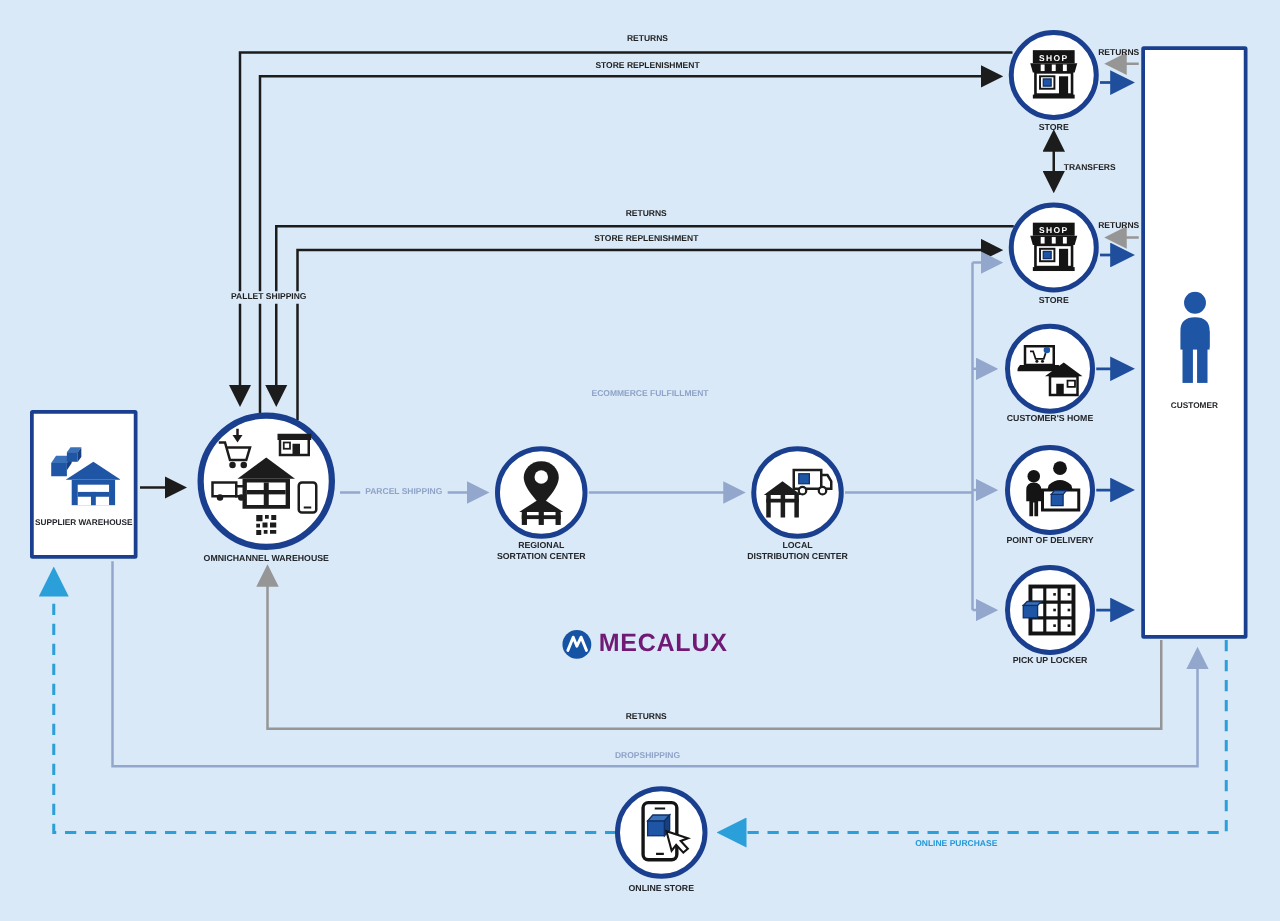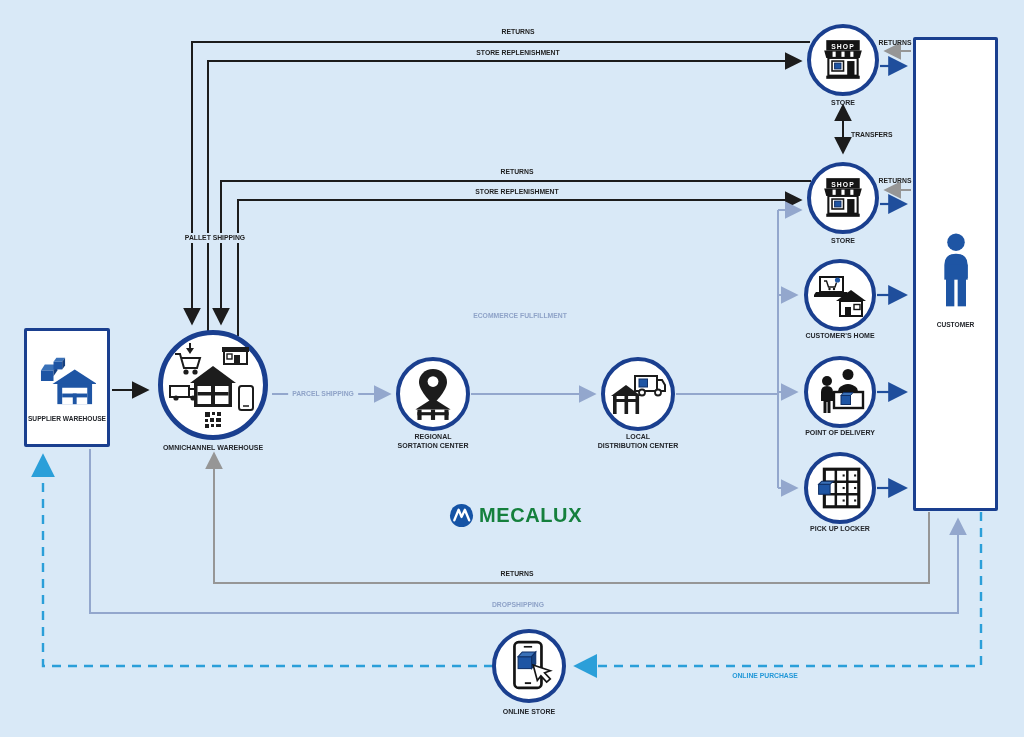--- a/index.html
+++ b/index.html
@@ -13,21 +13,21 @@
   .node.rect{border-width:3px;border-radius:2px;flex-direction:column;}
   .nlabel{position:absolute;z-index:4;font-size:7px;font-weight:bold;color:#23262b;
           letter-spacing:0px;white-space:nowrap;transform:translateX(-50%);text-align:center;line-height:9px;}
   .flabel{position:absolute;z-index:4;font-size:6.8px;font-weight:bold;color:#1f1f1f;
           letter-spacing:0px;white-space:nowrap;line-height:8px;}
   .flabel.center{transform:translateX(-50%);}
   .flabel.masked{background:#d9e9f7;padding:1px 4px;z-index:2;}
   .flabel.peri{color:#8fa3c8;}
   .flabel.blue{color:#2398d8;}
   .logo{position:absolute;left:449px;top:503px;z-index:4;display:flex;align-items:center;gap:5px;}
-  .logo-text{font-size:20px;font-weight:bold;color:#15803d;letter-spacing:0.6px;}
+  .logo-text{font-size:20px;font-weight:bold;color:#701a75;letter-spacing:0.6px;}
   .inbox-label{font-size:6.6px;font-weight:bold;color:#23262b;text-align:center;white-space:nowrap;}
 </style>
 </head>
 <body>
 
 <div id="stage">
 
   <svg class="wires" width="1024" height="737">
     <defs>
       <marker id="m-black" viewBox="0 0 10 10" refX="8" refY="5" markerWidth="9" markerHeight="9" orient="auto-start-reverse">

